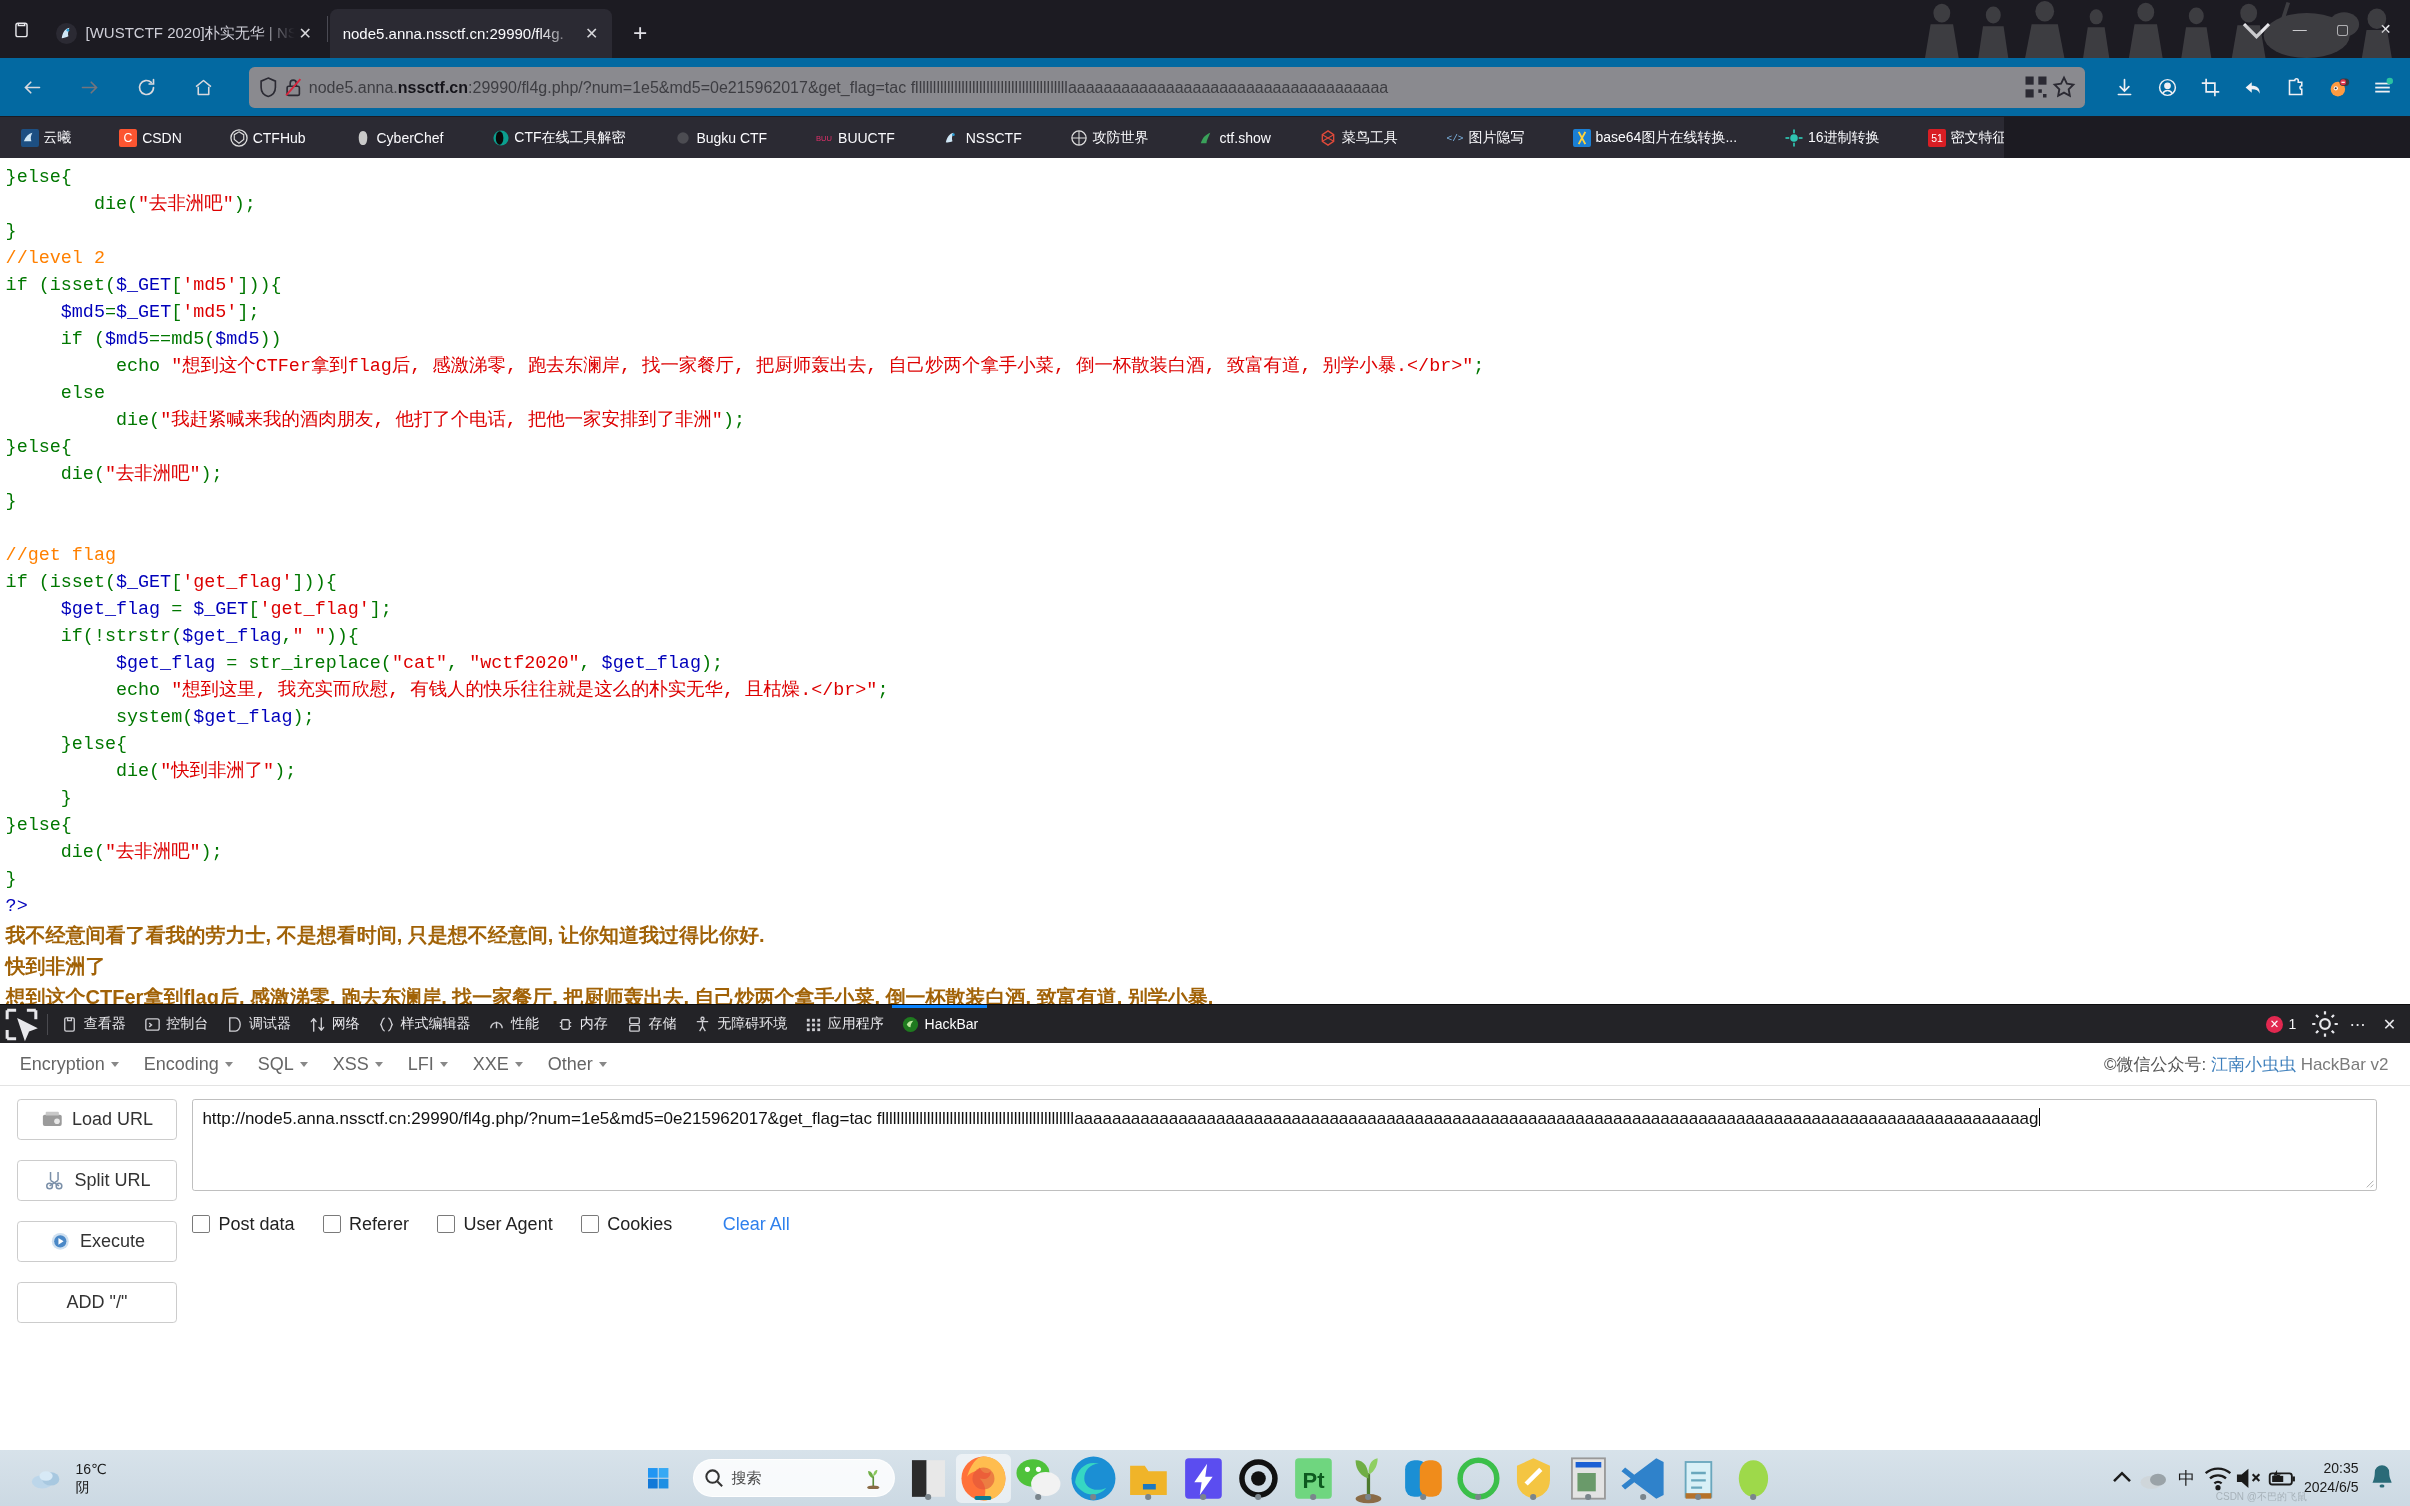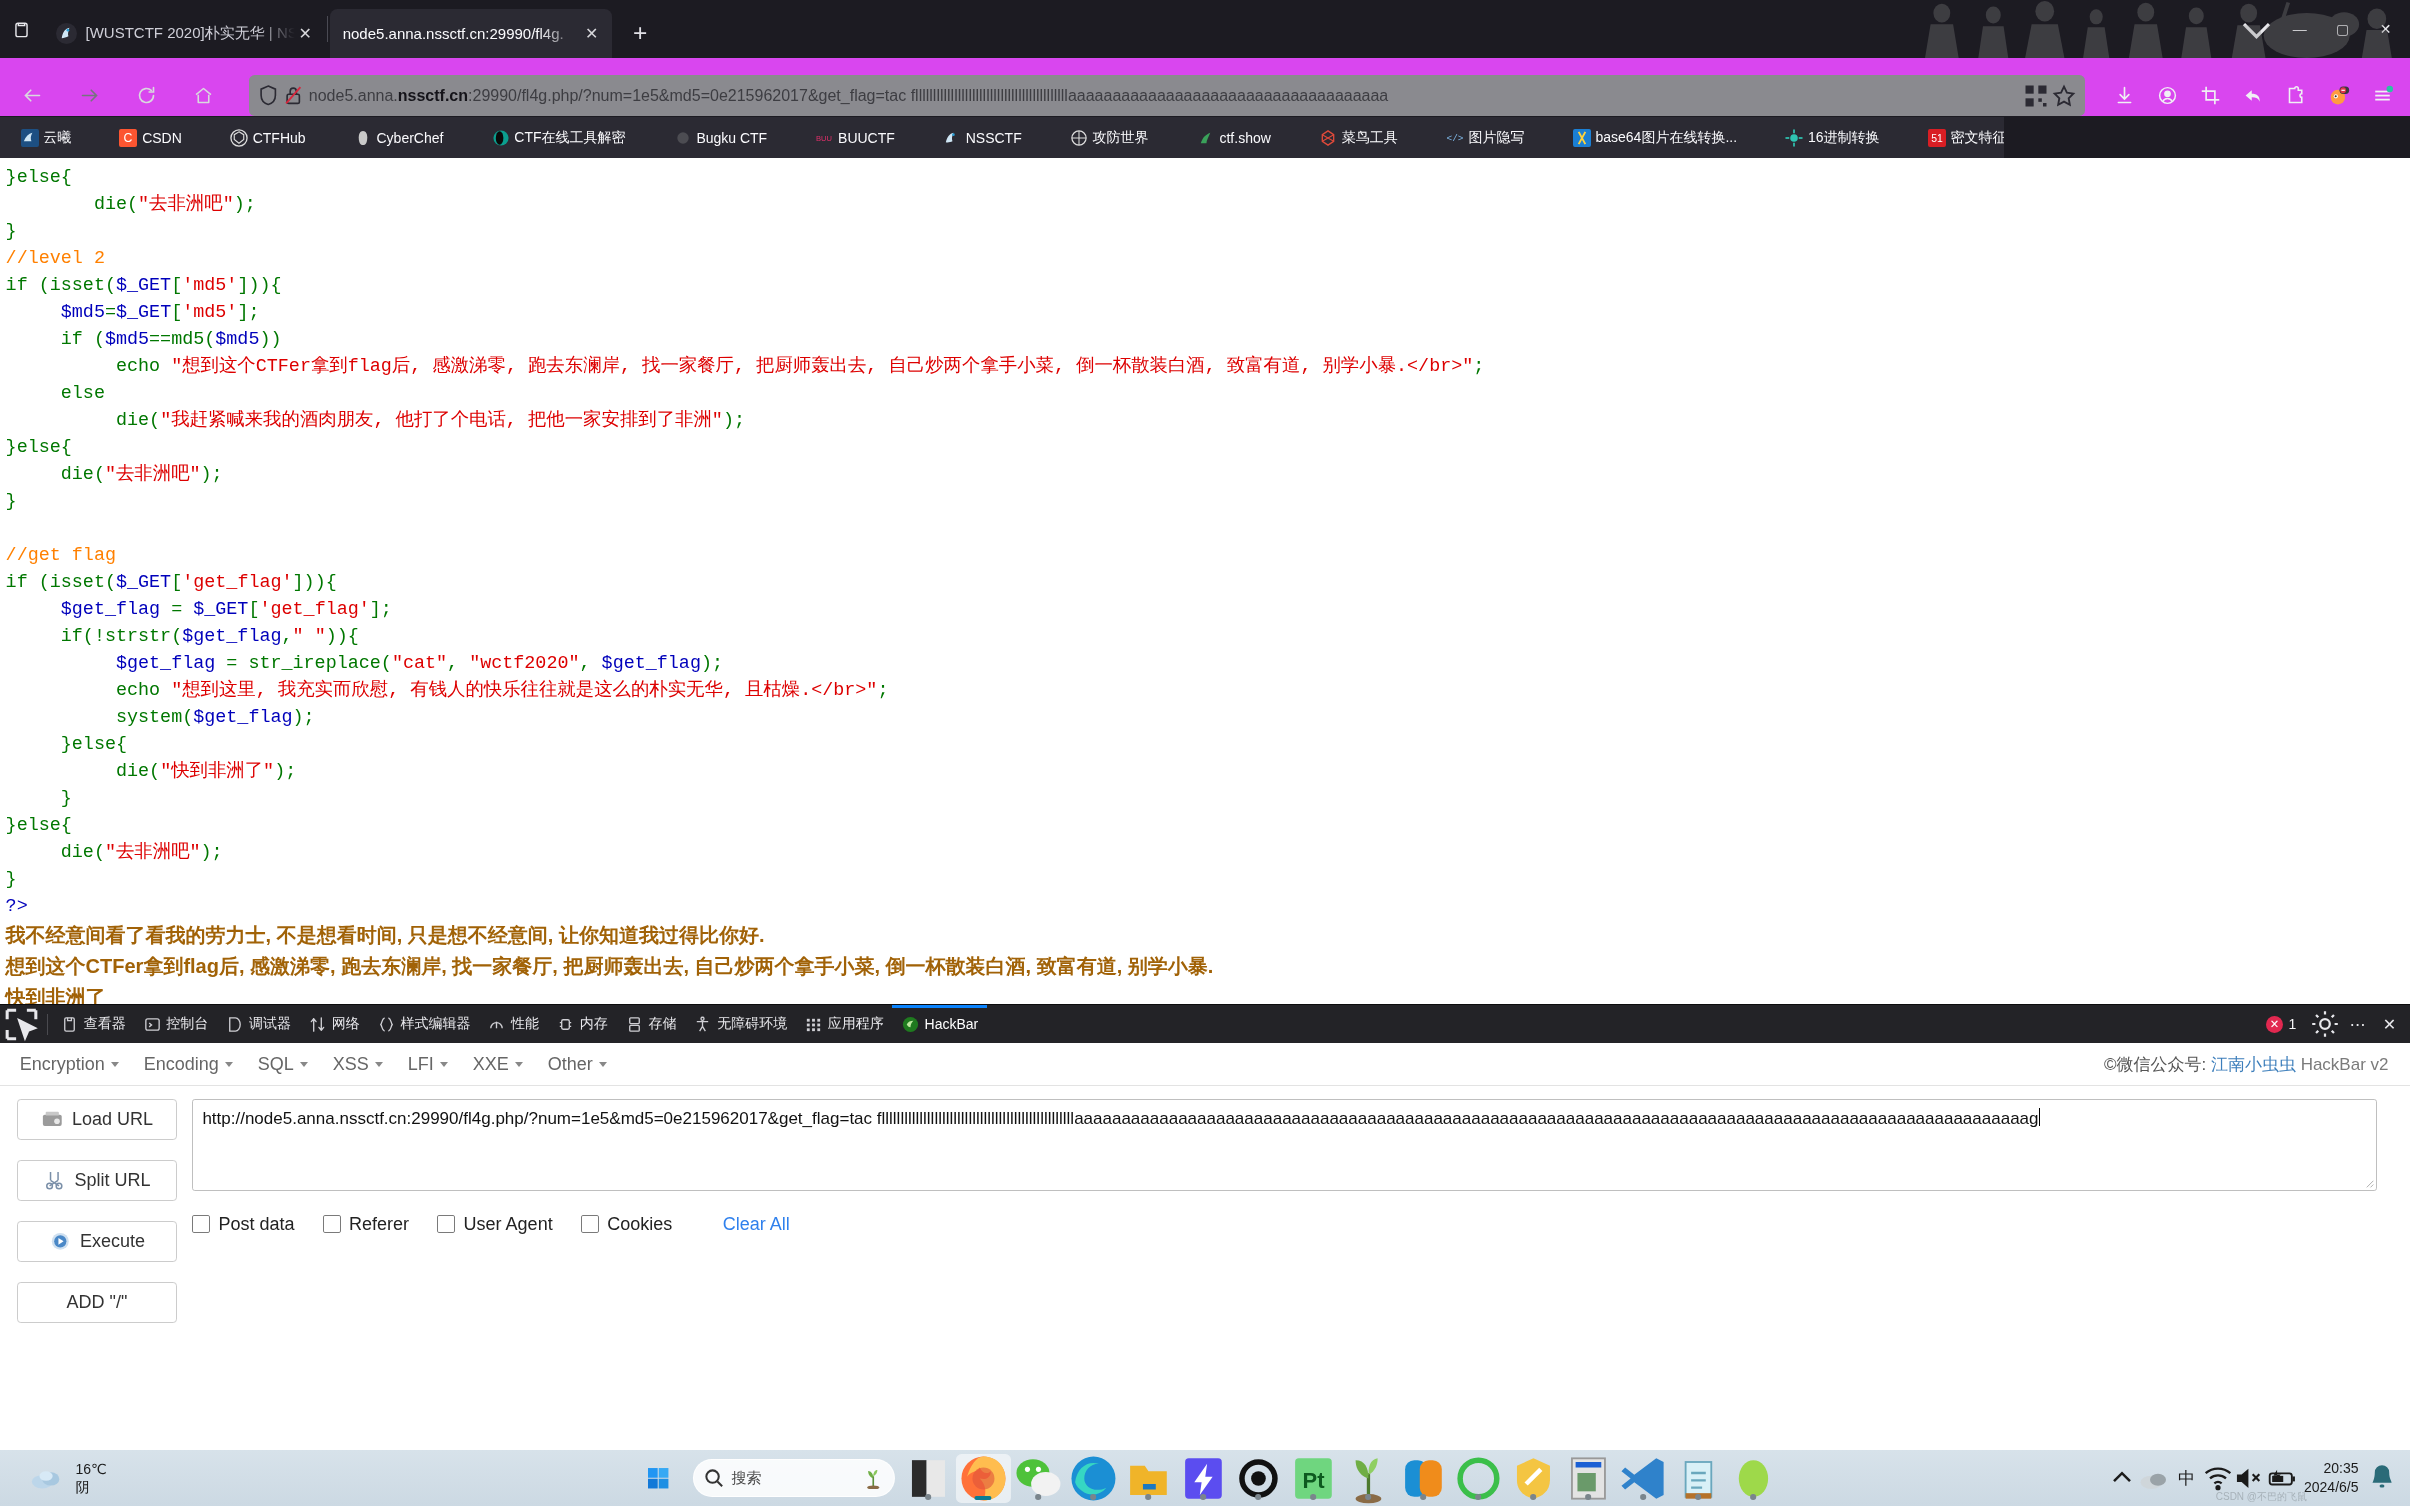--- a/index.html
+++ b/index.html
@@ -35,21 +35,21 @@
   .winbtn { width:43px; height:47px; display:flex; align-items:center; justify-content:center;
             color:#e8e8ec; font-size:14px; }
 
   
   .persona { position:absolute; right:0; top:0; width:508px; height:58px; overflow:hidden;
              opacity:.30; pointer-events:none; }
   .persona svg { width:508px; height:58px; }
 
   
   .navbar { position:absolute; left:0; top:58px; width:2411px; height:58px;
-            background:#d946ef; display:flex; align-items:flex-end; padding:0 7.5px;gap:8px; }
+            background:#0369a1; display:flex; align-items:center; padding:0 7.5px;gap:8px; }
   .navbtn { width:49px; height:41px; display:flex; align-items:center; justify-content:center;
             color:#d9d9de; }
   .navbtn.dim { color:#75757d; }
   .navbtn svg { width:21px; height:21px; }
   .urlbar { flex:1 1 auto; height:41px; background:#8a8a8f; border-radius:5.6px;
             margin:0 9.4px 0 13px; display:flex; align-items:center; padding:0 7.5px;
             position:relative; overflow:hidden; }
   .urlbar .shield { width:24.5px; flex:0 0 24.5px; display:flex; align-items:center; justify-content:center; }
   .urlbar .lock { width:24.5px; flex:0 0 24.5px; display:flex; align-items:center; justify-content:center; position:relative; }
   .urltext { flex:1 1 auto; white-space:nowrap; overflow:hidden; font-size:16px; color:#3d3d42;
@@ -508,22 +508,22 @@
           </span>
           <span class="blabel">移动设备上的书签</span>
         </div>
     </div>
   </div>
 
   <div class="page">
     <div class="code" id="code-block"><div><span class="g">}else{</span></div><div><span>        </span><span class="g">die</span><span class="g">(</span><span class="r">"去非洲吧"</span><span class="g">)</span><span class="g">;</span></div><div><span class="g">}</span></div><div><span class="o">//level 2</span></div><div><span class="g">if (isset(</span><span class="b">$_GET</span><span class="g">[</span><span class="r">'md5'</span><span class="g">])){</span></div><div><span>     </span><span class="b">$md5</span><span class="g">=</span><span class="b">$_GET</span><span class="g">[</span><span class="r">'md5'</span><span class="g">];</span></div><div><span class="g">     if (</span><span class="b">$md5</span><span class="g">==md5(</span><span class="b">$md5</span><span class="g">))</span></div><div><span>          </span><span class="g">echo </span><span class="r">"想到这个CTFer拿到flag后, 感激涕零, 跑去东澜岸, 找一家餐厅, 把厨师轰出去, 自己炒两个拿手小菜, 倒一杯散装白酒, 致富有道, 别学小暴.&lt;/br&gt;"</span><span class="g">;</span></div><div><span class="g">     else</span></div><div><span>          </span><span class="g">die</span><span class="g">(</span><span class="r">"我赶紧喊来我的酒肉朋友, 他打了个电话, 把他一家安排到了非洲"</span><span class="g">);</span></div><div><span class="g">}else{</span></div><div><span>     </span><span class="g">die</span><span class="g">(</span><span class="r">"去非洲吧"</span><span class="g">);</span></div><div><span class="g">}</span></div><div>&nbsp;</div><div><span class="o">//get flag</span></div><div><span class="g">if (isset(</span><span class="b">$_GET</span><span class="g">[</span><span class="r">'get_flag'</span><span class="g">])){</span></div><div><span>     </span><span class="b">$get_flag</span><span class="g"> = </span><span class="b">$_GET</span><span class="g">[</span><span class="r">'get_flag'</span><span class="g">];</span></div><div><span class="g">     if(!strstr(</span><span class="b">$get_flag</span><span class="g">,</span><span class="r">" "</span><span class="g">)){</span></div><div><span>          </span><span class="b">$get_flag</span><span class="g"> = str_ireplace(</span><span class="r">"cat"</span><span class="g">, </span><span class="r">"wctf2020"</span><span class="g">, </span><span class="b">$get_flag</span><span class="g">);</span></div><div><span>          </span><span class="g">echo </span><span class="r">"想到这里, 我充实而欣慰, 有钱人的快乐往往就是这么的朴实无华, 且枯燥.&lt;/br&gt;"</span><span class="g">;</span></div><div><span class="g">          system(</span><span class="b">$get_flag</span><span class="g">);</span></div><div><span class="g">     }else{</span></div><div><span>          </span><span class="g">die</span><span class="g">(</span><span class="r">"快到非洲了"</span><span class="g">);</span></div><div><span class="g">     }</span></div><div><span class="g">}else{</span></div><div><span>     </span><span class="g">die</span><span class="g">(</span><span class="r">"去非洲吧"</span><span class="g">);</span></div><div><span class="g">}</span></div><div><span class="b">?&gt;</span></div></div>
     <div id="out-block">
         <div class="outtext">我不经意间看了看我的劳力士, 不是想看时间, 只是想不经意间, 让你知道我过得比你好.</div>
+        <div class="outtext">快到非洲了</div>
         <div class="outtext">想到这个CTFer拿到flag后, 感激涕零, 跑去东澜岸, 找一家餐厅, 把厨师轰出去, 自己炒两个拿手小菜, 倒一杯散装白酒, 致富有道, 别学小暴.</div>
-        <div class="outtext">快到非洲了</div>
       </div>
   </div>
 
   <div class="devtools">
 
     <div class="dt-toolbar">
       <div class="dt-picker">
         <svg viewBox="0 0 24 24" fill="none" stroke="#e8e8ec" stroke-width="1.7">
             <path d="M4 4h5M4 4v5M20 4h-5M20 4v5M4 20h5M4 20v-5"></path>
             <path d="M11 10l8 4-3.4 1.3L14 19z" fill="#e8e8ec"></path>

